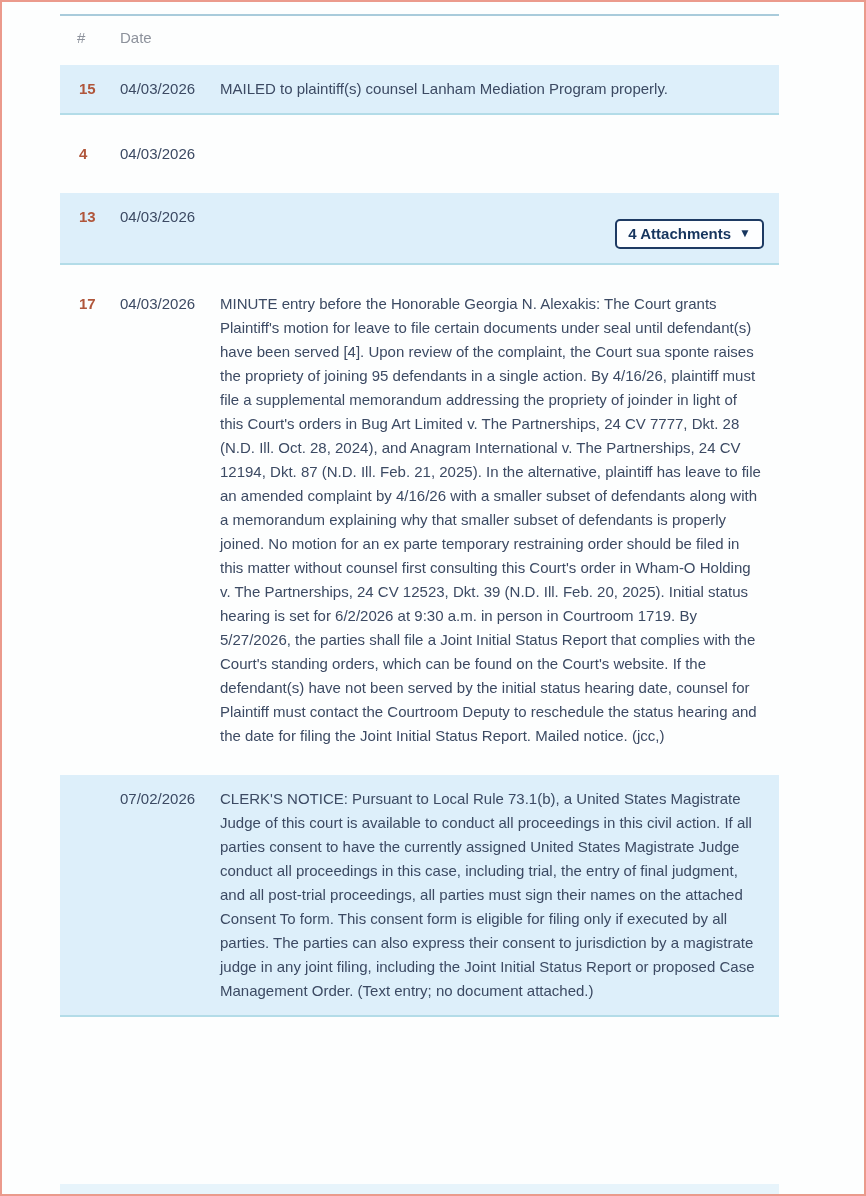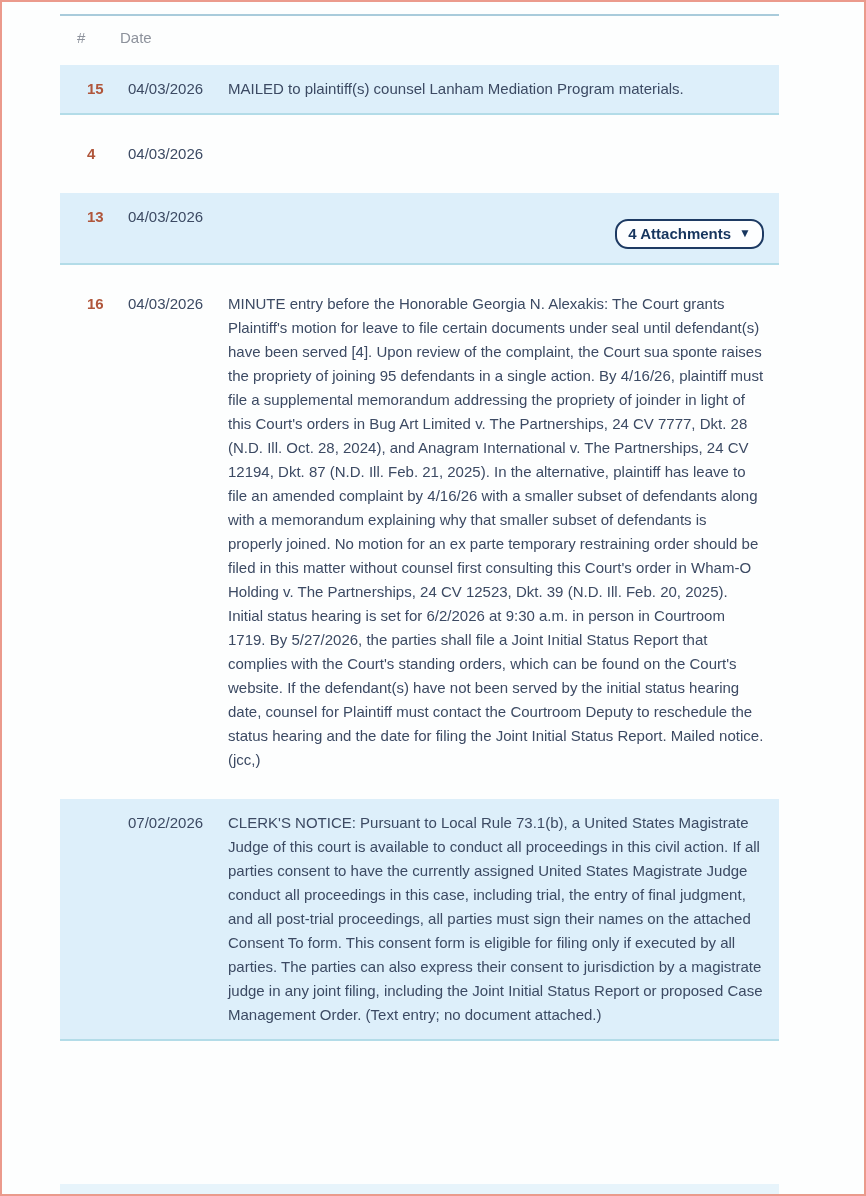--- a/index.html
+++ b/index.html
@@ -40,21 +40,21 @@
     padding:13px 0 19px 0;
     color:var(--header-text);
     font-size:15px;
   }
   .col-num{width:60px;padding-left:17px;flex:0 0 auto;}
   .col-date{width:100px;flex:0 0 auto;}
   .col-desc{flex:1 1 auto;padding-right:15px;}
   .row{
     display:flex;
     align-items:flex-start;
-    padding:12px 0 12px 8px;
+    padding:12px 0 12px 0;
     margin-bottom:15px;
     font-size:15px;
     line-height:24px;
     background:transparent;
   }
   .row.hl{
     background:var(--row-highlight);
     border-bottom:2px solid var(--row-border);
   }
   .row .col-num{
@@ -69,21 +69,21 @@
     display:flex;
     justify-content:flex-end;
     padding:14px 0 2px 0;
   }
   .attach-btn{
     display:inline-flex;
     align-items:center;
     gap:8px;
     background:#fdfeff;
     border:2px solid var(--button-border);
-    border-radius:13px;
+    border-radius:5px;
     color:var(--button-text);
     font-family:"Liberation Sans",sans-serif;
     font-size:15px;
     font-weight:bold;
     padding:2px 11px 3px 11px;
     line-height:21px;
     cursor:pointer;
   }
   .attach-btn .chev{font-size:12px;line-height:21px;}
   .partial-row{
@@ -102,42 +102,42 @@
     <div class="header-row">
       <div class="col-num">#</div>
       <div class="col-date">Date</div>
     </div>
 
     <div>
         <div class="row hl">
     <div class="col-num"><span class="num-link">15</span></div>
     <div class="col-date">04/03/2026</div>
     <div class="col-desc desc-wrap">
-      <span>MAILED to plaintiff(s) counsel Lanham Mediation Program materials.</span>
+      <span>MAILED to plaintiff(s) counsel Lanham Mediation Program properly.</span>
 
     </div>
   </div>
         <div class="row">
     <div class="col-num"><span class="num-link">4</span></div>
     <div class="col-date">04/03/2026</div>
   </div>
         <div class="row hl">
     <div class="col-num"><span class="num-link">13</span></div>
     <div class="col-date">04/03/2026</div>
     <div class="col-desc desc-wrap">
       <div class="attach-line">
         <button class="attach-btn">
           <span>4 Attachments</span>
           <span class="chev">▼</span>
         </button>
       </div>
     </div>
   </div>
         <div class="row">
-    <div class="col-num"><span class="num-link">16</span></div>
+    <div class="col-num"><span class="num-link">17</span></div>
     <div class="col-date">04/03/2026</div>
     <div class="col-desc desc-wrap">
       <span>MINUTE entry before the Honorable Georgia N. Alexakis: The Court grants Plaintiff's motion for leave to file certain documents under seal until defendant(s) have been served [4]. Upon review of the complaint, the Court sua sponte raises the propriety of joining 95 defendants in a single action. By 4/16/26, plaintiff must file a supplemental memorandum addressing the propriety of joinder in light of this Court's orders in Bug Art Limited v. The Partnerships, 24 CV 7777, Dkt. 28 (N.D. Ill. Oct. 28, 2024), and Anagram International v. The Partnerships, 24 CV 12194, Dkt. 87 (N.D. Ill. Feb. 21, 2025). In the alternative, plaintiff has leave to file an amended complaint by 4/16/26 with a smaller subset of defendants along with a memorandum explaining why that smaller subset of defendants is properly joined. No motion for an ex parte temporary restraining order should be filed in this matter without counsel first consulting this Court's order in Wham-O Holding v. The Partnerships, 24 CV 12523, Dkt. 39 (N.D. Ill. Feb. 20, 2025). Initial status hearing is set for 6/2/2026 at 9:30 a.m. in person in Courtroom 1719. By 5/27/2026, the parties shall file a Joint Initial Status Report that complies with the Court's standing orders, which can be found on the Court's website. If the defendant(s) have not been served by the initial status hearing date, counsel for Plaintiff must contact the Courtroom Deputy to reschedule the status hearing and the date for filing the Joint Initial Status Report. Mailed notice. (jcc,)</span>
 
     </div>
   </div>
         <div class="row hl">
     <div class="col-num"><span class="num-link"></span></div>
     <div class="col-date">07/02/2026</div>
     <div class="col-desc desc-wrap">

